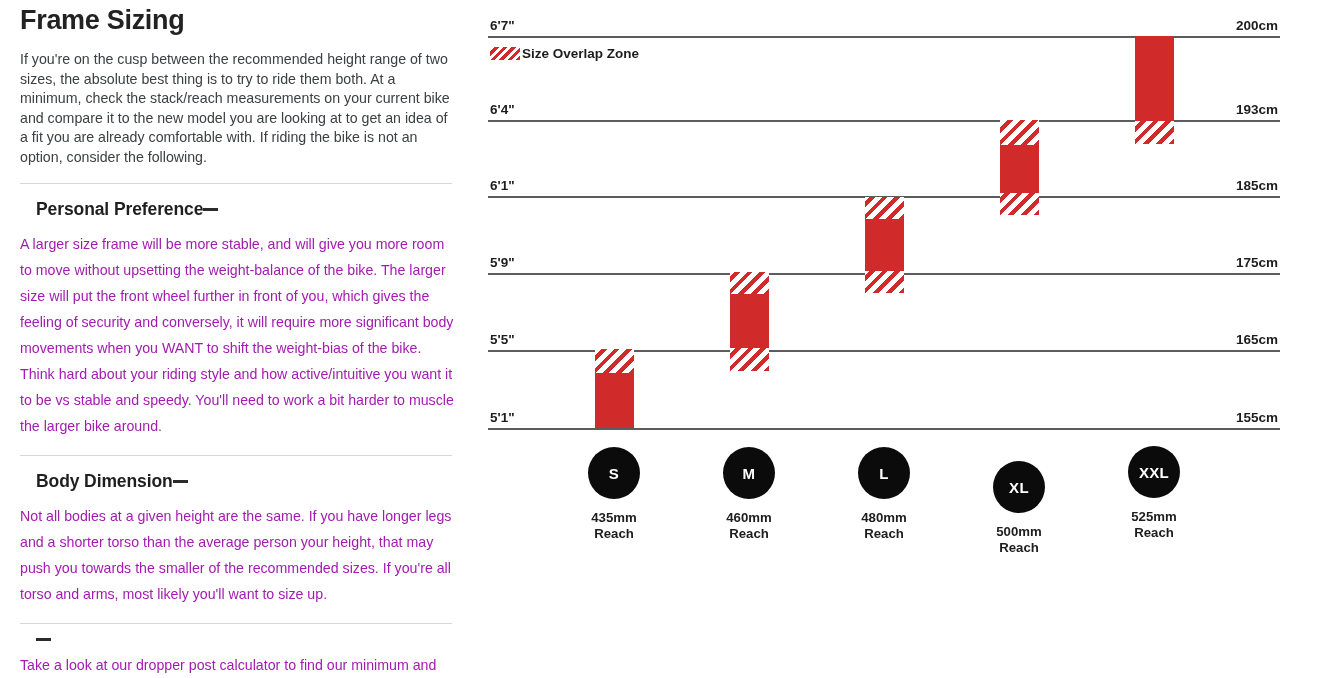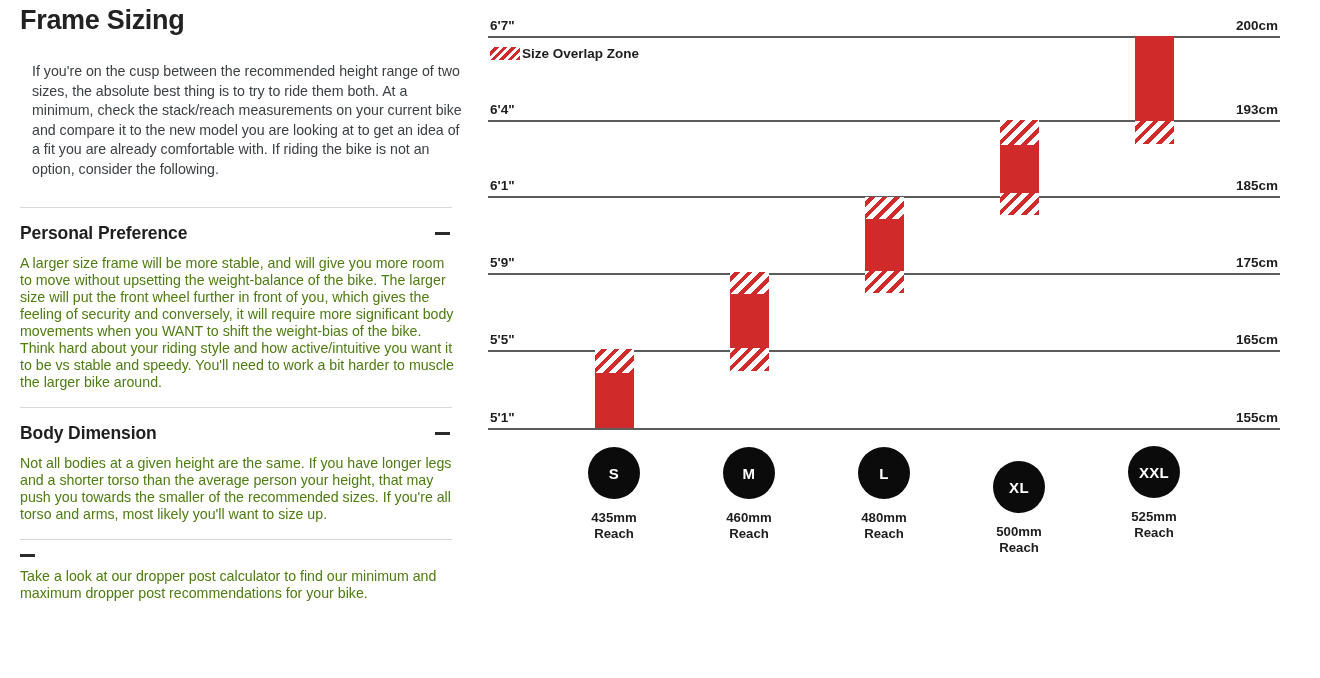--- a/index.html
+++ b/index.html
@@ -31,64 +31,64 @@
     color: #222222;
     letter-spacing: -0.3px;
     margin: 0;
     padding-top: 4px;
     line-height: 32px;
   }
   .intro-para {
     font-size: 14.2px;
     line-height: 19.5px;
     color: #3c4043;
-    margin: 12px;
+    margin: 0;
     padding-top: 14px;
     width: 432px;
   }
   .intro-para.second { padding-top: 17px; }
 
   .accordion-section {
     position: relative;
     padding-top: 16px;
   }
   .section-divider {
     border: none;
     border-top: 1px solid #d8d8d8;
     margin: 0;
     width: 432px;
   }
   .section-head {
     position: relative;
     display: flex;
     align-items: center;
-    justify-content: space-between;
     padding-top: 14px;
     padding-bottom: 2px;
     cursor: pointer;
     width: 432px;
+    margin-left: 16px;
   }
   .section-title {
     font-size: 17.5px;
     font-weight: bold;
     color: #1f1f1f;
     letter-spacing: -0.1px;
     line-height: 22px;
   }
   .minus-icon {
     display: inline-block;
     width: 15px;
     height: 3px;
     background: #2b2b2b;
     margin-right: 2px;
   }
   .section-body {
     font-size: 14.2px;
-    line-height: 17px;
-    color: #4d7c0f;
+    line-height: 26px;
+    color: #a21caf;
     padding-top: 9px;
     width: 434px;
   }
 
   
   .chart-area {
     position: absolute;
     left: 488px; top: 0;
     width: 800px; height: 678px;
   }

